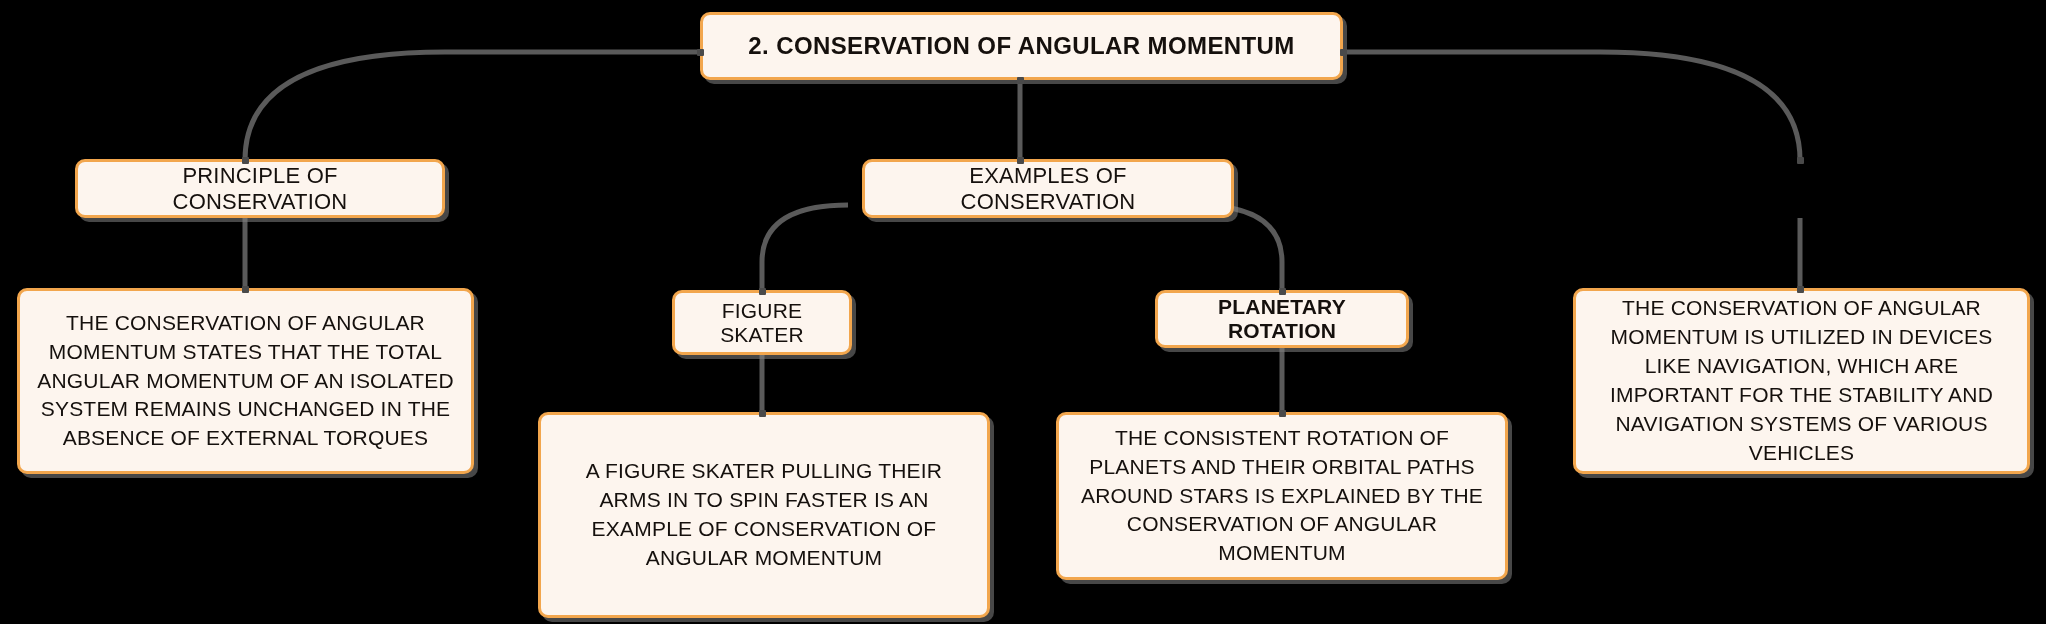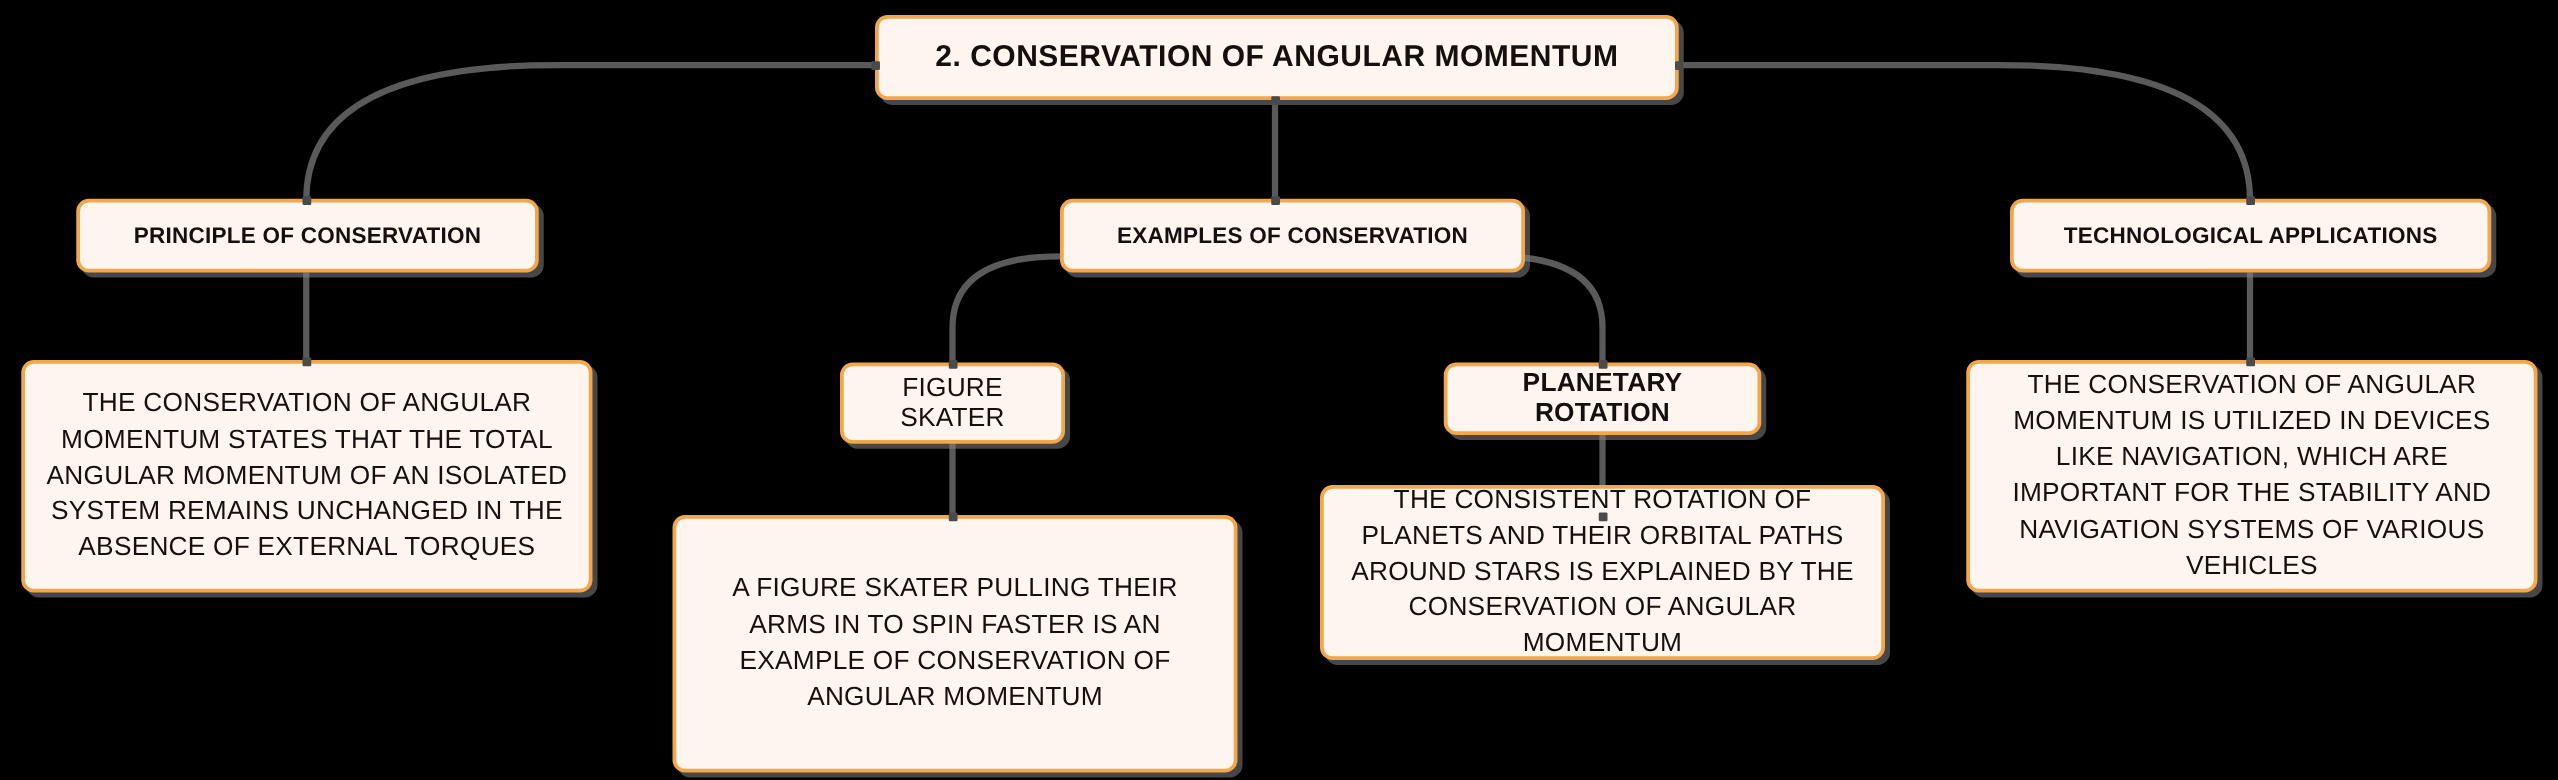--- a/index.html
+++ b/index.html
@@ -41,22 +41,23 @@
     padding: 6px 14px;
     letter-spacing: 0.2px;
     z-index: 2;
   }
   .node-root {
     font-size: 24px;
     font-weight: bold;
     letter-spacing: 0.4px;
   }
   .node-branch {
-    font-size: 18px;
-    font-weight: bold;
+    font-size: 22px;
+    font-weight: normal;
+    margin-left: 14px;
   }
   .node-sub {
     font-size: 21px;
     font-weight: normal;
   }
   .node-leaf {
     font-size: 21px;
     font-weight: normal;
     line-height: 1.38;
   }
@@ -120,27 +121,24 @@
   </div>
 
   <div class="node node-leaf" style="left:538px; top:412px; width:452px; height:206px;">
     <span class="txt">A FIGURE SKATER PULLING THEIR ARMS IN TO SPIN FASTER IS AN EXAMPLE OF CONSERVATION OF ANGULAR MOMENTUM</span>
   </div>
 
   <div class="node node-sub" style="left:1155px; top:290px; width:254px; height:58px;font-weight:bold;">
     <span class="txt">PLANETARY ROTATION</span>
   </div>
 
-  <div class="node node-leaf" style="left:1056px; top:388px; width:452px; height:140px;align-items:center;">
+  <div class="node node-leaf" style="left:1056px; top:412px; width:452px; height:168px;align-items:center;">
     <span class="txt">THE CONSISTENT ROTATION OF PLANETS AND THEIR ORBITAL PATHS AROUND STARS IS EXPLAINED BY THE CONSERVATION OF ANGULAR MOMENTUM</span>
   </div>
 
-  <div class="node node-branch" style="left:1608px; top:159px; width:385px; height:59px;">
-    <span class="txt">TECHNOLOGICAL APPLICATIONS</span>
-  </div>
 
   <div class="node node-leaf" style="left:1573px; top:288px; width:457px; height:186px;">
     <span class="txt">THE CONSERVATION OF ANGULAR MOMENTUM IS UTILIZED IN DEVICES LIKE NAVIGATION, WHICH ARE IMPORTANT FOR THE STABILITY AND NAVIGATION SYSTEMS OF VARIOUS VEHICLES</span>
   </div>
 
   <div class="endpoint" style="left:697px; top:49px;"></div>
   <div class="endpoint" style="left:1340px; top:49px;"></div>
   <div class="endpoint" style="left:1017px; top:77px;"></div>
   <div class="endpoint" style="left:242px; top:157px;"></div>
   <div class="endpoint" style="left:1017px; top:157px;"></div>

